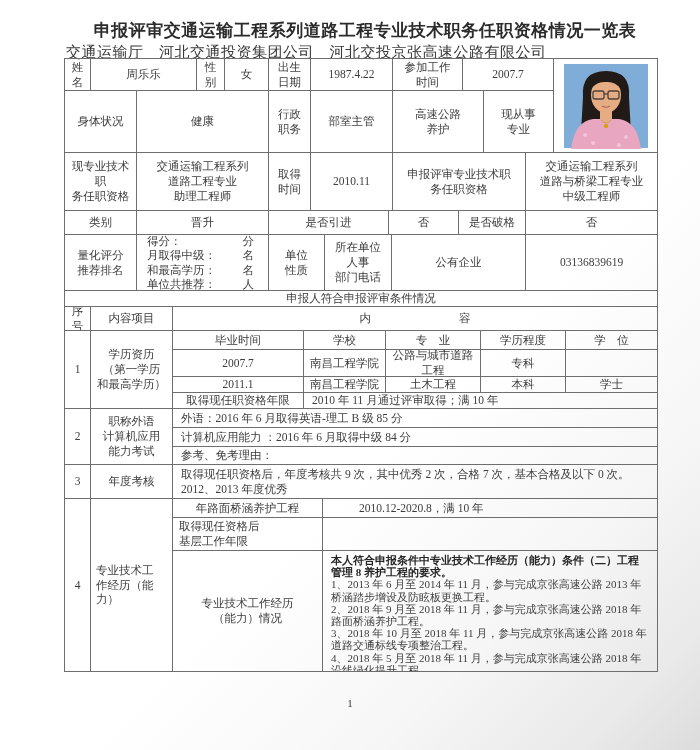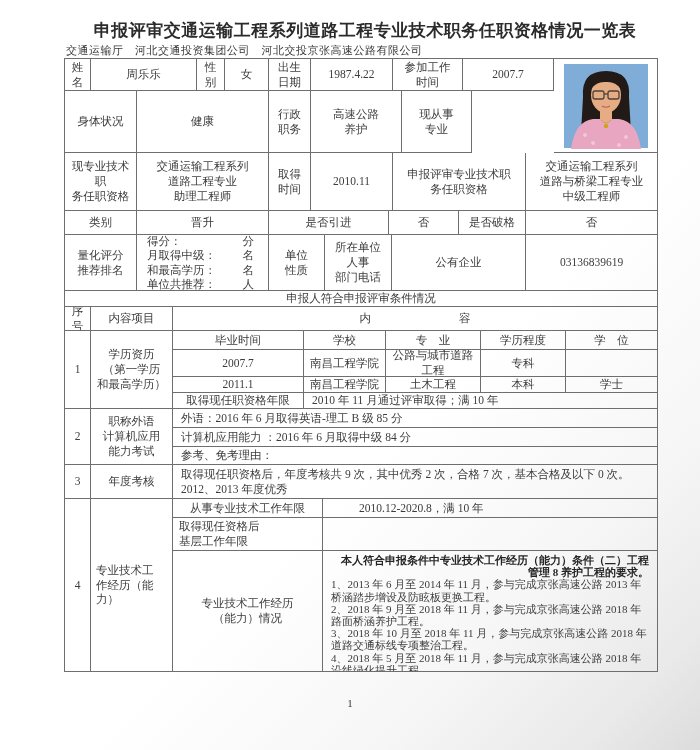--- a/index.html
+++ b/index.html
@@ -11,21 +11,21 @@
   }
   .page {
     position:relative; width:700px; height:750px; overflow:hidden;
     background:linear-gradient(135deg,#ffffff 58%,#f6f6f6 78%,#e9e9e9 92%,#dcdcdc 100%);
   }
   .doc-title {
     position:absolute; top:19px; left:15px; width:100%;
     text-align:center; font-size:17px; font-weight:bold; color:#2b2b2b; letter-spacing:.5px;
   }
   .doc-subtitle {
-    position:absolute; top:43px; left:66px; font-size:11px; color:#383838; letter-spacing:.5px;
+    position:absolute; top:43px; left:66px; font-size:15px; color:#383838; letter-spacing:.5px;
   }
   .tbl {
     position:absolute; left:64px; top:58px; width:594px;
     border-top:1px solid #6e6e6e; border-left:1px solid #6e6e6e;
     font-size:11.5px; color:#3c3c3c;
   }
   .row { display:flex; }
   .c {
     border-right:1px solid #6e6e6e; border-bottom:1px solid #6e6e6e;
     display:flex; align-items:center; justify-content:center;
@@ -34,21 +34,21 @@
   }
   .c.left { justify-content:flex-start; text-align:left; }
   .col { display:flex; flex-direction:column; }
   .score-cell { flex-direction:column; align-items:stretch; padding:2px 14px 2px 10px; }
   .score-line { display:flex; justify-content:space-between; line-height:1.22; }
   .content-spread { gap:88px; }
   .detail-cell {
     flex-direction:column; align-items:stretch; justify-content:flex-start;
     text-align:left; padding:3px 8px; font-size:11px; line-height:12.2px;
   }
-  .detail-bold { font-weight:bold; color:#252525;text-align:right; }
+  .detail-bold { font-weight:bold; color:#252525; }
   .pageno { position:absolute; top:697px; left:0; width:100%; text-align:center; font-size:11px; }
   .photo-cell { padding:4px; }
   .photo-frame { width:86px; height:86px; background:#fdfdfd; }
 </style>
 </head>
 <body>
 
 <div class="page">
 
   <div class="doc-title">申报评审交通运输工程系列道路工程专业技术职务任职资格情况一览表</div>
@@ -70,20 +70,21 @@
           <div class="c" style="width:82px">1987.4.22</div>
           <div class="c" style="width:70px">参加工作
 时间</div>
           <div class="c" style="width:91px">2007.7</div>
         </div>
         <div class="row" style="height:62px">
           <div class="c" style="width:72px">身体状况</div>
           <div class="c" style="width:132px">健康</div>
           <div class="c" style="width:42px">行政
 职务</div>
+          <div class="c" style="width:82px">部室主管</div>
           <div class="c" style="width:91px">高速公路
 养护</div>
           <div class="c" style="width:70px">现从事
 专业</div>
         </div>
       </div>
       <div class="c photo-cell" style="width:104px;height:94px">
         <svg class="photo-frame" viewBox="0 0 86 86">
           <rect x="1" y="1" width="84" height="84" fill="#7fadd8"></rect>
 
@@ -237,21 +238,21 @@
       <div class="c left" style="width:485px;padding:2px 8px">取得现任职资格后，年度考核共 9 次，其中优秀 2 次，合格 7 次，基本合格及以下 0 次。2012、2013 年度优秀</div>
     </div>
 
     <div class="row">
       <div class="c" style="width:26px">4</div>
       <div class="c left" style="width:82px;padding-left:5px">专业技术工
 作经历（能
 力）</div>
       <div class="col" style="width:485px">
         <div class="row" style="height:19px">
-          <div class="c" style="width:150px">从事专业技术工作年限</div>
+          <div class="c" style="width:150px">年路面桥涵养护工程</div>
           <div class="c left" style="width:335px;padding-left:36px">2010.12-2020.8，满 10 年</div>
         </div>
         <div class="row" style="height:33px">
           <div class="c left" style="width:150px;padding-left:6px">取得现任资格后
 基层工作年限</div>
           <div class="c" style="width:335px"></div>
         </div>
         <div class="row" style="height:121px">
           <div class="c" style="width:150px">专业技术工作经历
 （能力）情况</div>

